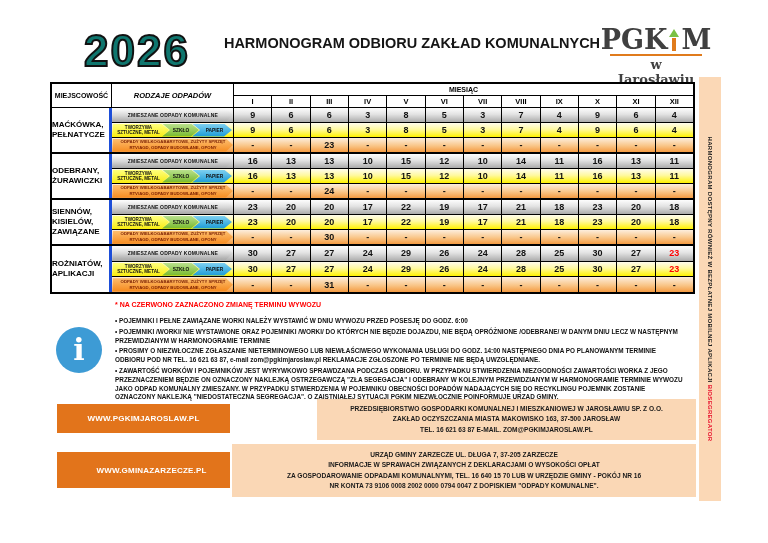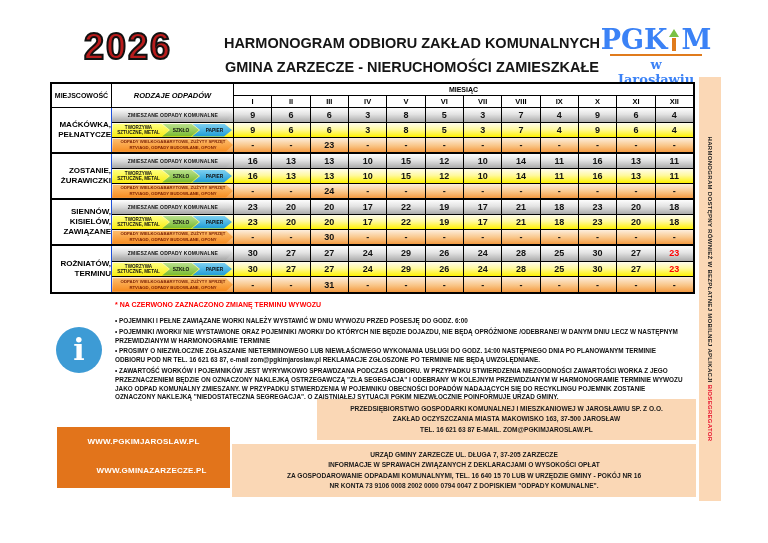--- a/index.html
+++ b/index.html
@@ -1,25 +1,25 @@
 <!DOCTYPE html>
 <html><head>
 <meta charset="utf-8">
 <style>
   * { box-sizing: border-box; margin: 0; padding: 0; }
   html,body { background:#fff; }
   body { font-family: "Liberation Sans", sans-serif; width:768px; height:543px; position:relative; }
   .page { position:absolute; left:0; top:0; width:768px; height:543px; background:#fff; overflow:hidden; }
 
   
-  .year { position:absolute; left:84px; top:26px; font-size:36px; font-weight:900; color:#b91c1c;
+  .year { position:absolute; left:84px; top:26px; font-size:44px; font-weight:900; color:#0f766e;
           -webkit-text-stroke:2px #111; letter-spacing:2px; }
   .title { position:absolute; left:212px; top:31px; width:400px; text-align:center;
            font-size:14.5px; font-weight:bold; color:#151515; line-height:24px; }
-  .logo { position:absolute; left:610px; top:27px; width:92px; text-align:center; color:#3b82f6; }
+  .logo { position:absolute; left:610px; top:27px; width:92px; text-align:center; color:#404040; }
   .logo-word { display:flex; align-items:flex-end; justify-content:center;
                font-family:"DejaVu Serif", serif; font-weight:bold; font-size:27px; line-height:26px; }
   .logo-sym { display:inline-flex; flex-direction:column; align-items:center; margin:0 2px 2px 2px; }
   .logo-tri { width:0; height:0; border-left:5px solid transparent; border-right:5px solid transparent;
               border-bottom:8px solid #7AC143; margin-bottom:1px; }
   .logo-bar { width:4px; height:13px; background:#E07B1C; }
   .logo-rule { height:2px; background:#E07B1C; margin:1px 0 1px 0; }
   .logo-sub { font-family:"DejaVu Serif", serif; font-size:13px; font-weight:bold; }
 
   
@@ -31,22 +31,22 @@
   .hc-months { flex:1; display:flex; flex-direction:column; }
   .hc-miesiac { height:12px; border-bottom:1px solid #000; text-align:center; font-size:7px;
                 font-weight:bold; line-height:11px; }
   .hc-mrow { flex:1; display:flex; }
   .hc-m { flex:1; border-right:1px solid #000; display:flex; align-items:center; justify-content:center;
           font-size:7.5px; font-weight:bold; }
   .hc-m:last-child { border-right:none; }
 
   .tgroup { display:flex; height:46px; border-bottom:2px solid #000; }
   .tgroup:last-child { border-bottom:none; }
-  .g-loc { width:60px; border-right:1px solid #1d4ed8; display:flex; flex-direction:column;
-           align-items:flex-end; justify-content:center; text-align:center;
+  .g-loc { width:60px; border-right:3px solid #1d4ed8; display:flex; flex-direction:column;
+           align-items:flex-start; justify-content:center; text-align:center;
            font-size:8px; font-weight:bold; line-height:10px; background:#fff; }
   .g-rows { flex:1; display:flex; flex-direction:column; }
   .trow { flex:1; display:flex; border-bottom:1px solid #000; }
   .trow:last-child { border-bottom:none; }
   .trow.mixed { background:linear-gradient(180deg,#fdfdfd 0%,#e3e3e3 45%,#ababab 100%); }
   .trow.seg   { background:linear-gradient(180deg,#fffced 0%,#fff9a0 45%,#fff200 100%); }
   .trow.bulky { background:linear-gradient(180deg,#fdeedd 0%,#f9c689 55%,#f49b42 100%); }
   .t-type { width:122px; border-right:1px solid #000; display:flex; align-items:center; padding-left:1px; }
   .t-val { flex:1; border-right:1px solid #000; display:flex; align-items:center; justify-content:center;
            font-size:9px; font-weight:bold; color:#111; }
@@ -84,38 +84,37 @@
   
   .peach { position:absolute; background:#FAD7B5; }
   .peach1 { left:317px; top:399px; width:379px; height:41px; }
   .peach2 { left:232px; top:444px; width:464px; height:53px; }
   .org-lines { width:100%; height:100%; display:flex; flex-direction:column; align-items:center;
                justify-content:center; font-size:6.6px; font-weight:bold; color:#1a1a1a; line-height:10.5px;
                text-align:center; }
   .site-box { position:absolute; left:57px; width:173px; background:#E2741B; color:#fff;
               display:flex; align-items:center; justify-content:center; font-size:8px; font-weight:bold;
               letter-spacing:0.2px; }
-  .site-box1 { top:404px; height:29px;margin-top:23px; }
+  .site-box1 { top:404px; height:29px; }
   .site-box2 { top:452px; height:36px;padding-left:16px; }
 
   
   .side-strip { position:absolute; left:699px; top:77px; width:22px; height:424px; background:#FBD8B6; }
   .vtext { position:absolute; left:50%; top:50%; transform:translate(-50%,-50%) rotate(90deg);
            white-space:nowrap; font-size:6px; font-weight:bold; color:#222; letter-spacing:0.3px; }
   .vtext .hl { color:#E8112D; }
 </style>
 </head>
 <body>
 
 <div class="page">
 
   <div class="year">2026</div>
   <div class="title">
     <div>HARMONOGRAM ODBIORU ZAKŁAD KOMUNALNYCH</div>
-    <div>GMINA ZARZECZE - NIERUCHOMOŚCI ZAMIESZKAŁE</div>
   </div>
   <div class="logo">
     <div class="logo-word">
       <span>PGK</span>
       <span class="logo-sym">
         <span class="logo-tri"></span>
         <span class="logo-bar"></span>
       </span>
       <span>M</span>
     </div>
@@ -207,21 +206,21 @@
               <div class="t-val">-</div>
               <div class="t-val">-</div>
               <div class="t-val">-</div>
               <div class="t-val">-</div>
               <div class="t-val">-</div>
             </div>
           </div>
         </div>
         <div class="tgroup">
           <div class="g-loc">
-            <div>ZOSTANIE,</div>
+            <div>ODEBRANY,</div>
             <div>ŻURAWICZKI</div>
           </div>
           <div class="g-rows">
             <div class="trow mixed">
               <div class="t-type">
                 <div class="arr arr-gray">ZMIESZANE ODPADY KOMUNALNE</div>
               </div>
               <div class="t-val">16</div>
               <div class="t-val">13</div>
               <div class="t-val">13</div>
@@ -341,21 +340,21 @@
               <div class="t-val">-</div>
               <div class="t-val">-</div>
               <div class="t-val">-</div>
               <div class="t-val">-</div>
             </div>
           </div>
         </div>
         <div class="tgroup">
           <div class="g-loc">
             <div>ROŻNIATÓW,</div>
-            <div>TERMINU</div>
+            <div>APLIKACJI</div>
           </div>
           <div class="g-rows">
             <div class="trow mixed">
               <div class="t-type">
                 <div class="arr arr-gray">ZMIESZANE ODPADY KOMUNALNE</div>
               </div>
               <div class="t-val">30</div>
               <div class="t-val">27</div>
               <div class="t-val">27</div>
               <div class="t-val">24</div>

